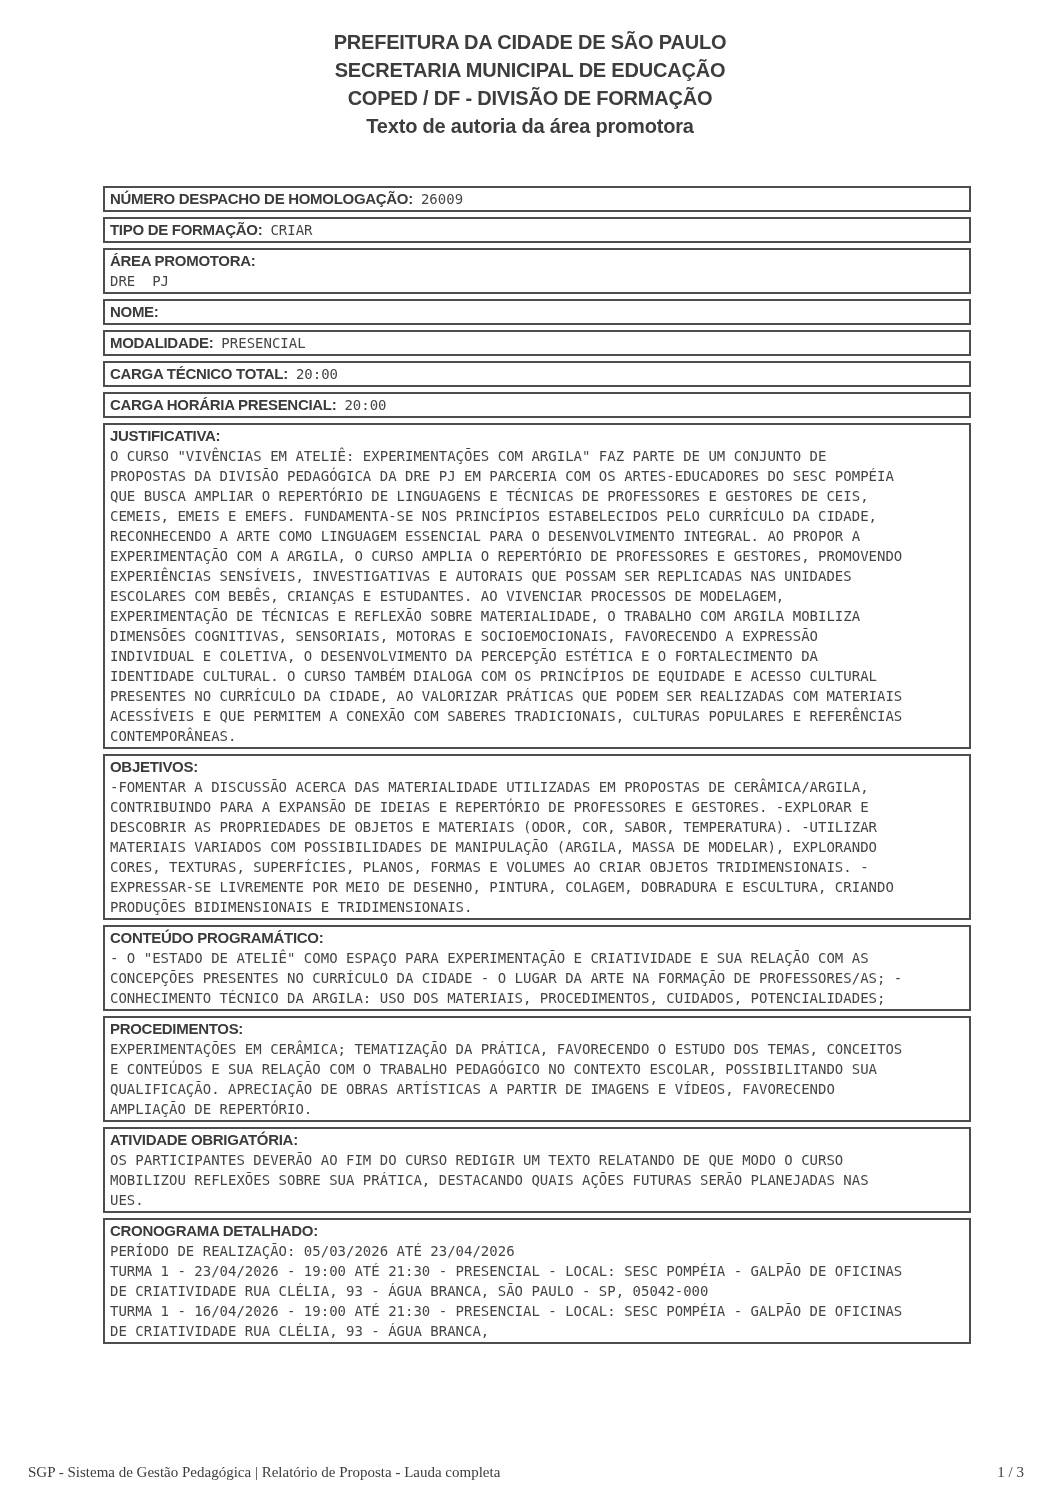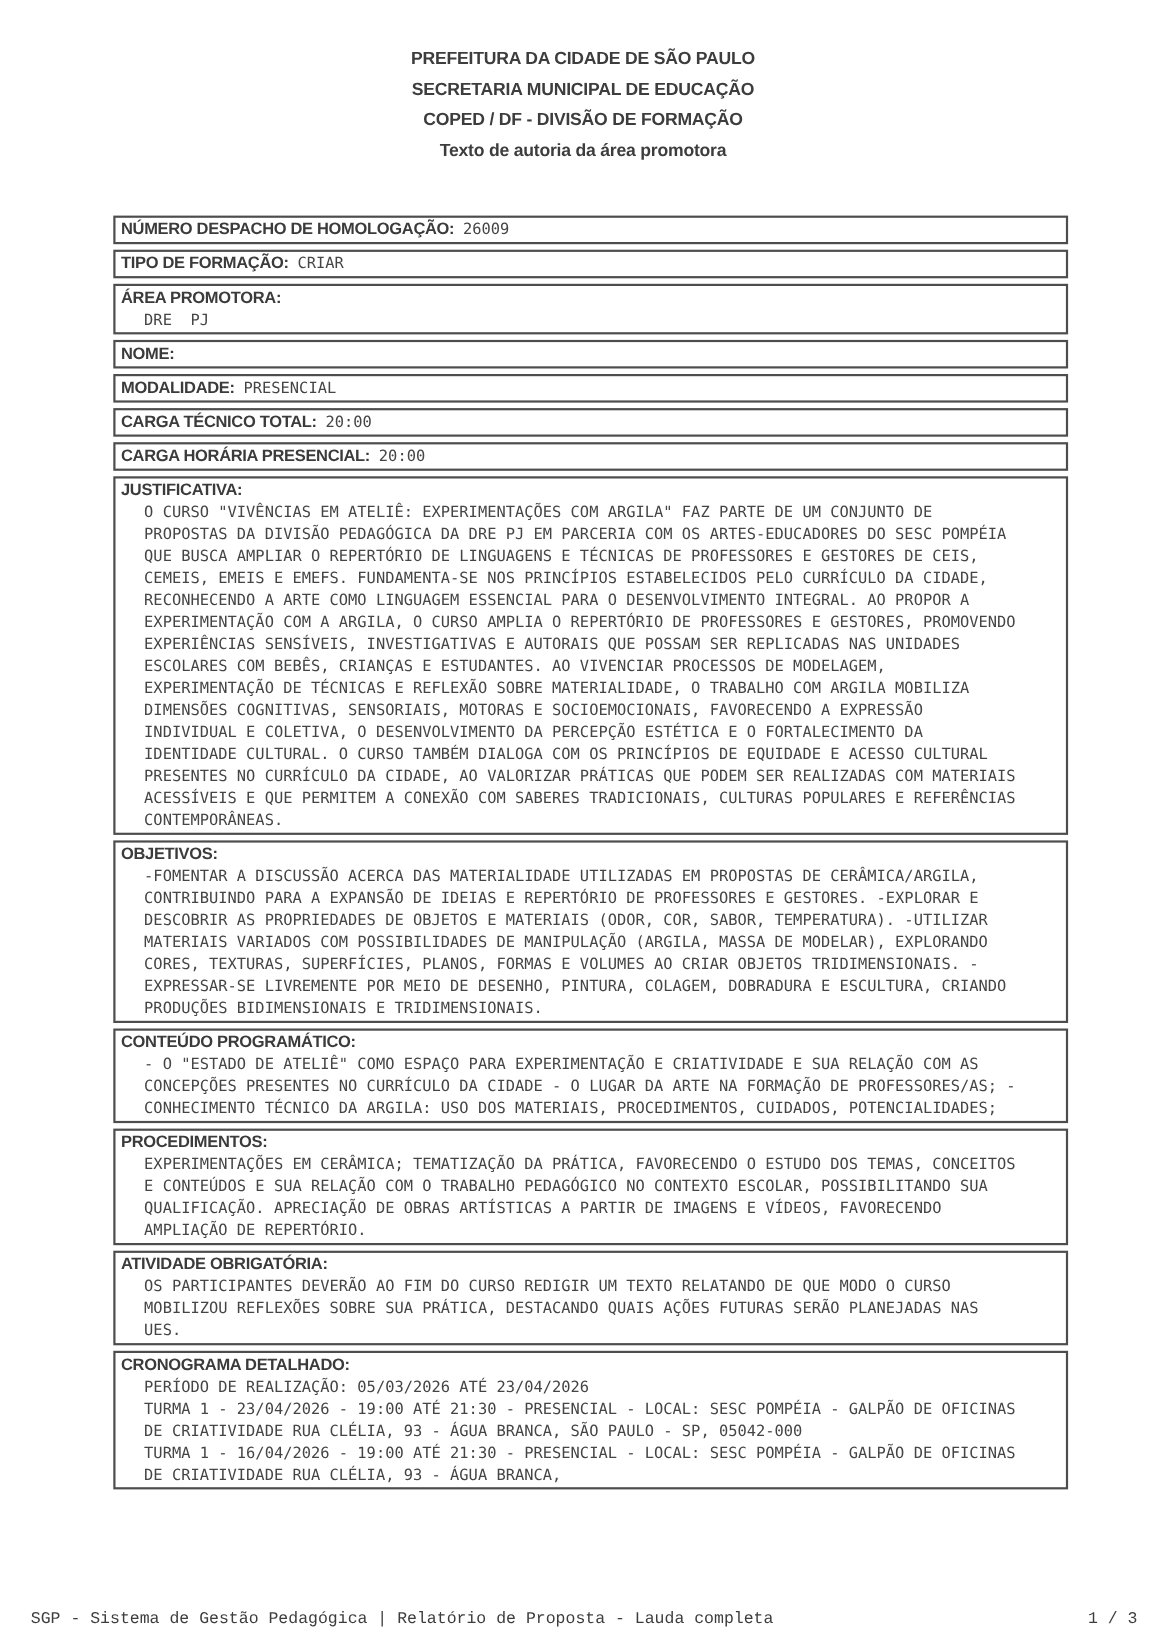--- a/index.html
+++ b/index.html
@@ -4,32 +4,32 @@
 <style>
   html, body { margin: 0; padding: 0; }
   body {
     width: 1060px; height: 1497px;
     background: #ffffff;
     font-family: "Liberation Sans", sans-serif;
     position: relative;
     overflow: hidden;
   }
   .doc-header {
-    margin-top: 40px;
+    margin-top: 28px;
     text-align: center;
     font-weight: bold;
-    font-size: 16px;
+    font-size: 20px;
     line-height: 28px;
     color: #3d3d3d;
     letter-spacing: -0.2px;
   }
   .content {
     position: absolute;
     left: 103px;
-    top: 196px;
+    top: 186px;
     width: 868px;
   }
   .box {
     border: 2px solid #4d4d4d;
     margin-bottom: 5px;
     padding: 1px 4px 1px 5px;
     background: #ffffff;
     box-sizing: border-box;
   }
   .lbl {
@@ -38,33 +38,32 @@
     line-height: 20px;
     color: #3b3b3b;
     letter-spacing: -0.3px;
   }
   .val {
     font-family: "DejaVu Sans Mono", monospace;
     font-size: 14px;
     line-height: 20px;
     color: #454545;
     white-space: pre-wrap;
-    margin-left: 21px;
   }
   .box.inline .val { margin-left: 8px; }
   .box.block .lbl { display: block; }
   .box.block .val { display: block; }
   .doc-footer {
     position: absolute;
     left: 28px;
-    right: 26px;
+    right: 36px;
     bottom: 16px;
     display: flex;
     justify-content: space-between;
-    font-family: Liberation Mono, monospace;
+    font-family: Liberation Serif, serif;
     font-size: 15px;
     line-height: 18px;
     color: #3d3d3d;
     white-space: pre;
   }
 </style>
 </head>
 <body>
 
 <div class="doc-header">

